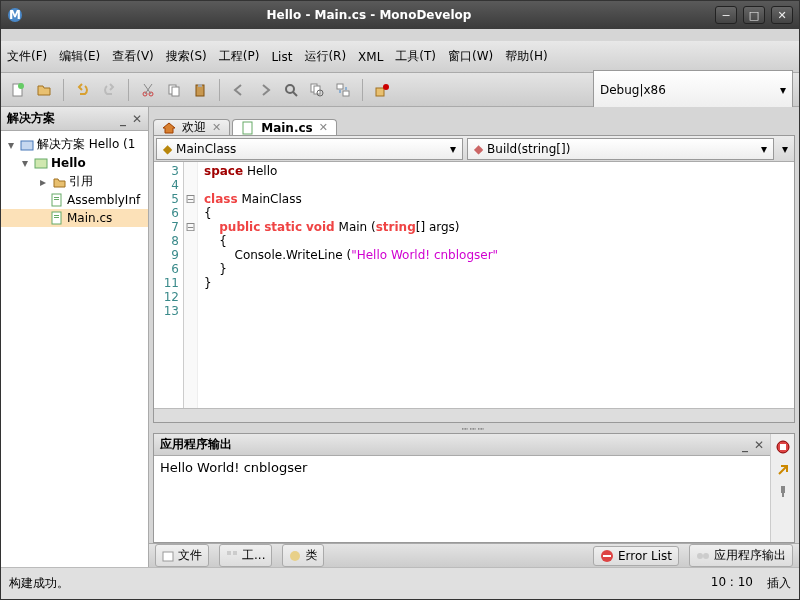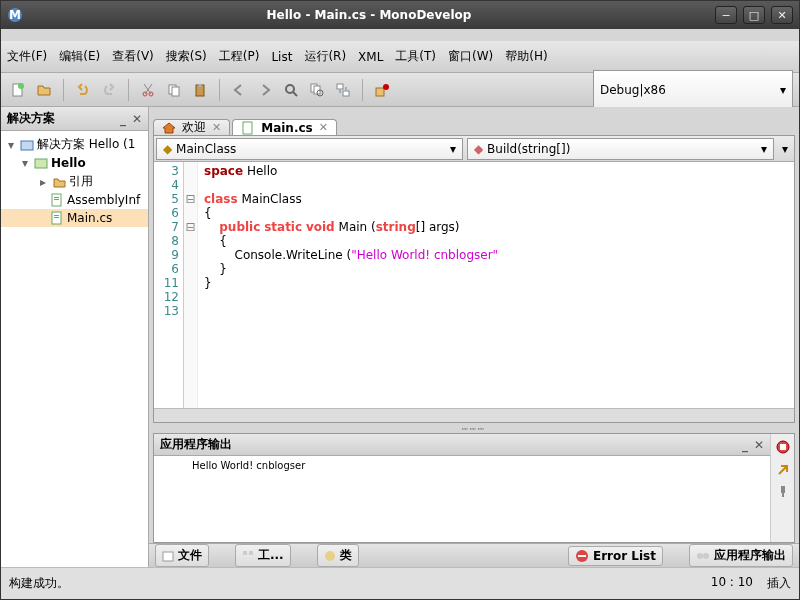--- a/index.html
+++ b/index.html
@@ -37,23 +37,23 @@
 .fold { width: 14px; background: #f9f9f9; padding: 2px 0 0; text-align: center; color: #888; font-size: 11px; border-right: 1px solid #eee; }
 .src { flex: 1; padding: 2px 6px 17px; white-space: pre; overflow: hidden; }
 .kw { color: #ef4444; font-weight: bold; }
 .kw2 { color: #a00000; font-weight: bold; }
 .str { color: #d000d0; }
 .hscroll { height: 14px; background: #ddd; border-top: 1px solid #bbb; }
 .splitter { height: 6px; margin: 2px 4px; display: flex; justify-content: center; align-items: center; color: #888; letter-spacing: 2px; font-size: 10px; }
 .outpane { height: 110px; margin: 0 4px; background: #fff; border: 1px solid #999; display: flex; }
 .outmain { flex: 1; display: flex; flex-direction: column; }
 .out-title { height: 22px; background: linear-gradient(#e8e8e8,#cfcfcf); display: flex; align-items: center; padding: 0 6px; font-weight: bold; justify-content: space-between; font-size: 13px; border-bottom: 1px solid #aaa; }
-.out-text { flex: 1; padding: 4px 6px; font-size: 10px; margin-left: 32px; }
+.out-text { flex: 1; padding: 4px 6px; font-size: 13px; }
 .outside { width: 24px; background: #eee; border-left: 1px solid #ccc; display: flex; flex-direction: column; align-items: center; gap: 8px; padding: 6px 0; }
-.bottombar { height: 24px; background: linear-gradient(#e4e4e4,#cccccc); display: flex; align-items: center; padding: 0 6px; gap: 26px; border-top: 1px solid #aaa; font-weight: bold; }
+.bottombar { height: 24px; background: linear-gradient(#e4e4e4,#cccccc); display: flex; align-items: center; padding: 0 6px; gap: 10px; border-top: 1px solid #aaa; }
 .btab { display: flex; align-items: center; gap: 4px; padding: 2px 6px; background: linear-gradient(#f0f0f0,#ddd); border: 1px solid #aaa; border-radius: 3px; font-size: 13px; }
 .statusbar { height: 32px; background: #e0e0e0; display: flex; align-items: center; padding: 0 8px; font-size: 12px; border-top: 1px solid #bbb; }
 .statusbar .r { margin-left: auto; display: flex; gap: 14px; }
 svg { display: block; }
 </style>
 </head>
 <body>
 
 <div class="window">
   <div class="titlebar">

